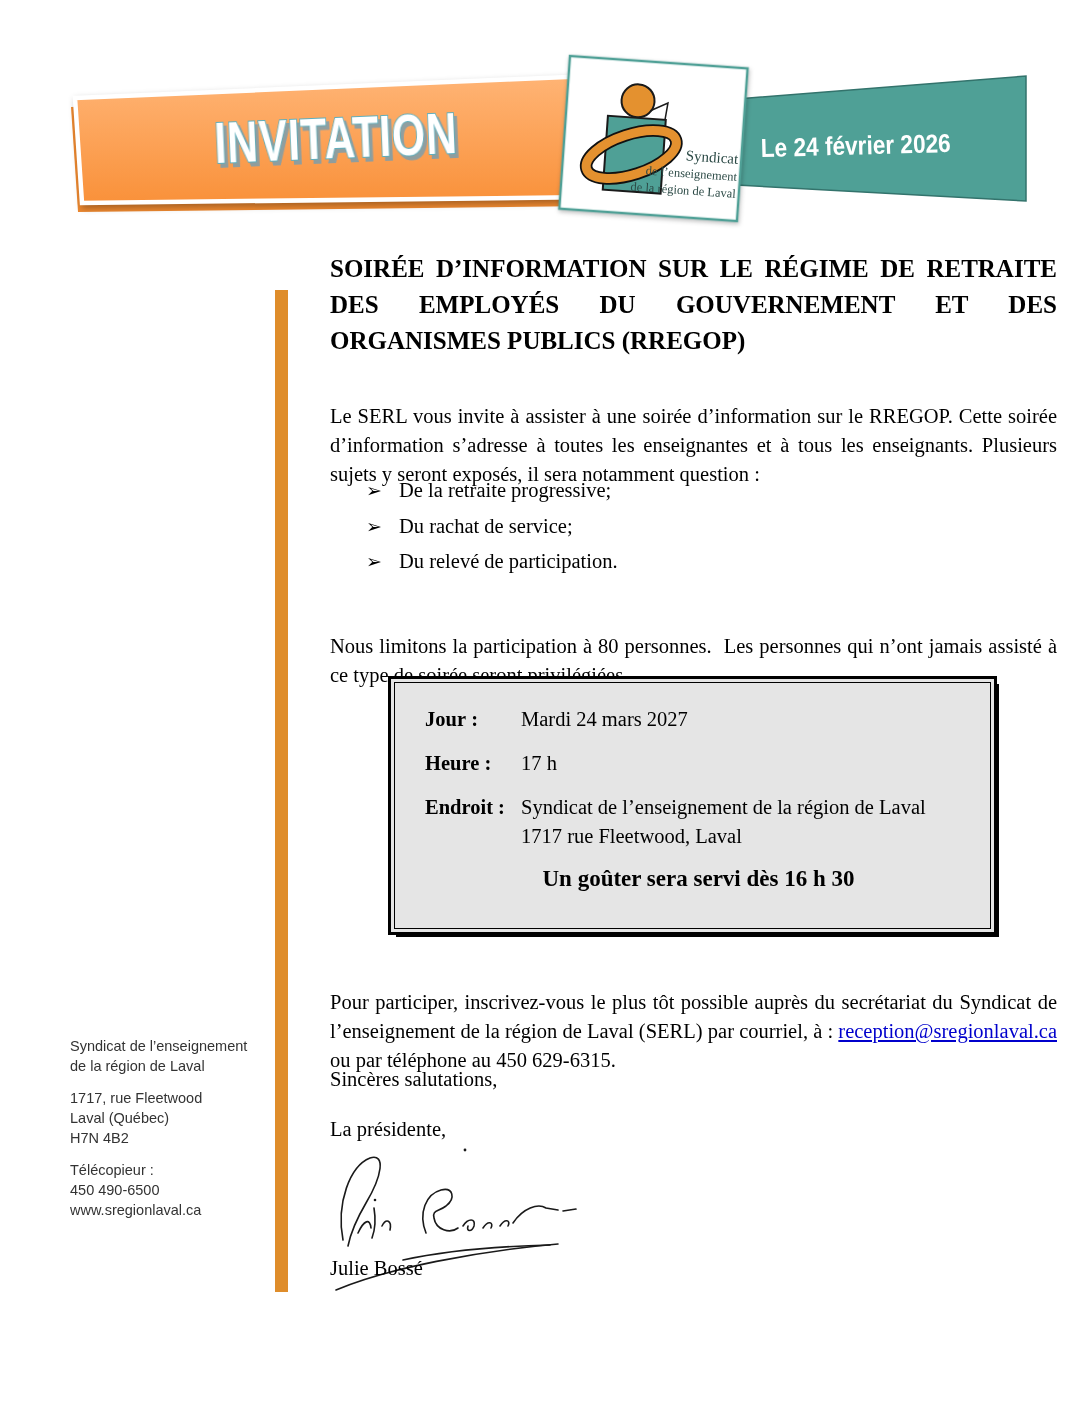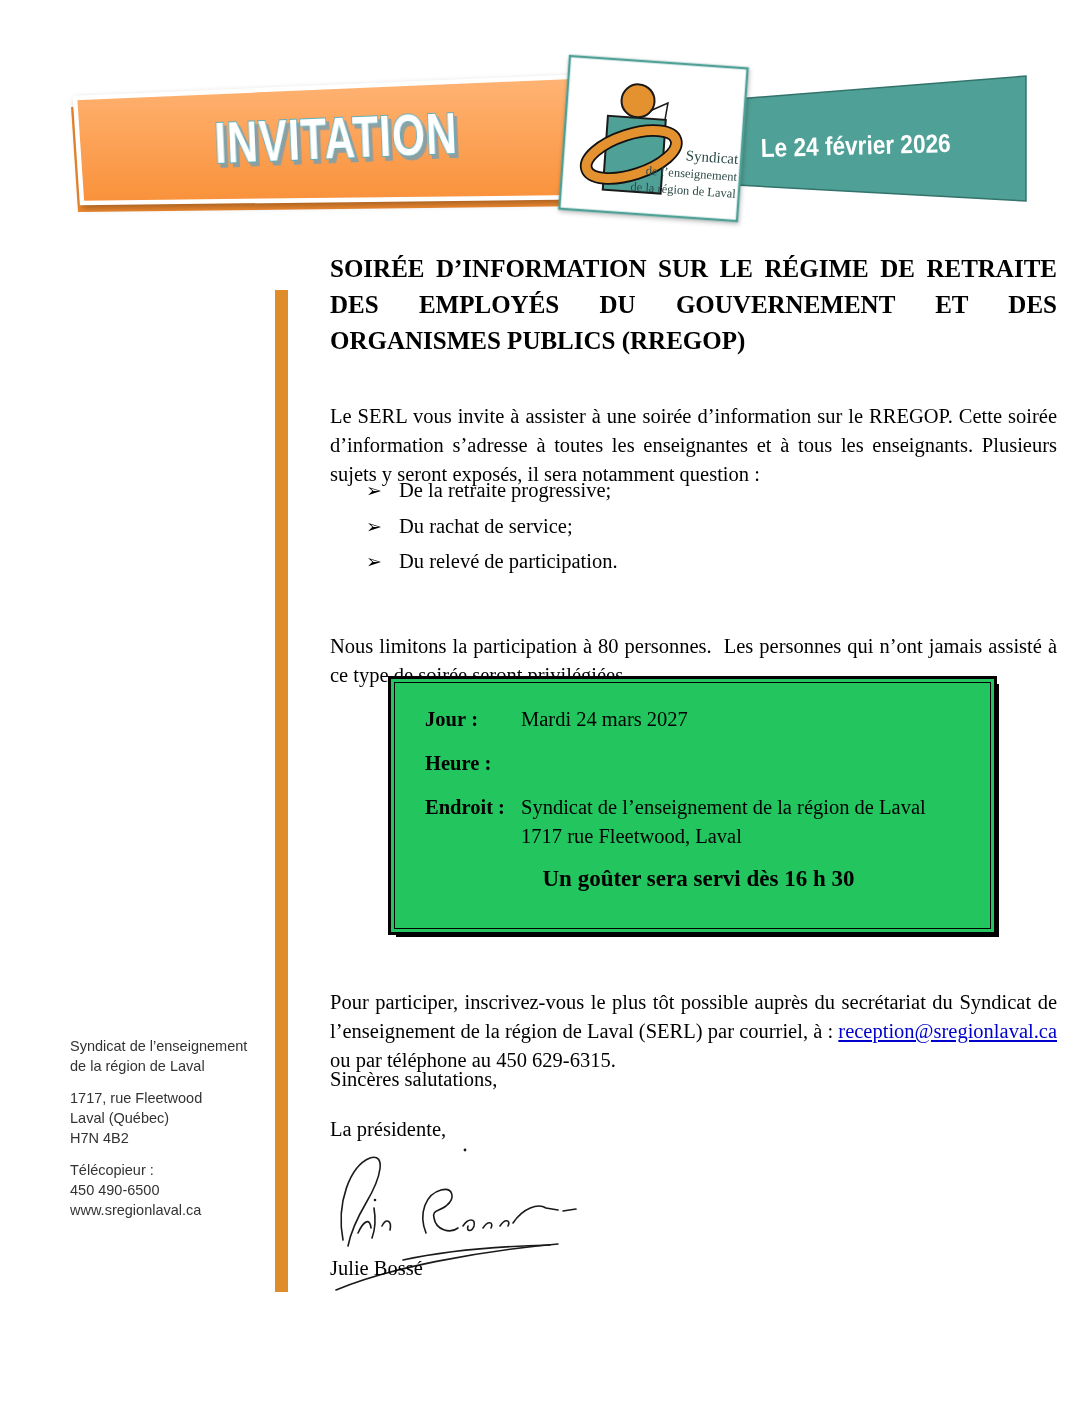--- a/index.html
+++ b/index.html
@@ -29,21 +29,21 @@
   #register{top:967px;}
   .bullets{position:absolute;left:330px;top:476px;width:727px;}
   .bullet-item{display:flex;font-size:20.5px;line-height:29px;margin-bottom:6.5px;}
   .bullet-glyph{width:33px;margin-left:36px;flex:none;font-size:19px;
     font-family:"DejaVu Sans",sans-serif;}
   .bold{font-weight:normal;}
   a.email-link{color:#0000CC;text-decoration:underline;}
   
   .details-box{
     position:absolute;left:388px;top:676px;width:609px;height:259px;box-sizing:border-box;
-    border:3px solid #000;box-shadow:5px 5px 0 -3px #000;background:#22c55e;
+    border:3px solid #000;box-shadow:5px 5px 0 -3px #000;background:#e5e5e5;
   }
   .details-inner{
     margin:3px;border:1.5px solid #000;height:calc(100% - 6px);box-sizing:border-box;
     padding:22px 18px 0 30px;
   }
   .d-row{display:flex;font-size:20.5px;line-height:29px;margin-bottom:15px;}
   .d-label{width:96px;flex:none;font-weight:bold;}
   .d-value{flex:1;}
   .box-footer{text-align:center;font-weight:bold;font-size:23px;margin-top:4px;}
   #closing{position:absolute;left:330px;top:1068px;font-size:20.5px;}
@@ -133,20 +133,21 @@
   <p class="para" id="limit"><span class="bold">Nous limitons la participation à 80 personnes</span><span>.&nbsp; Les personnes qui n’ont jamais assisté à ce type de soirée seront privilégiées.</span></p>
 
   <div class="details-box">
     <div class="details-inner">
       <div class="d-row">
         <div class="d-label">Jour&nbsp;:</div>
         <div class="d-value">Mardi 24 mars 2027</div>
       </div>
       <div class="d-row">
         <div class="d-label">Heure&nbsp;:</div>
+        <div class="d-value">17 h</div>
       </div>
       <div class="d-row">
         <div class="d-label">Endroit&nbsp;:</div>
         <div class="d-value">
           <div>Syndicat de l’enseignement de la région de Laval</div>
           <div>1717 rue Fleetwood, Laval</div>
         </div>
       </div>
       <div class="box-footer">Un goûter sera servi dès 16 h 30</div>
     </div>

